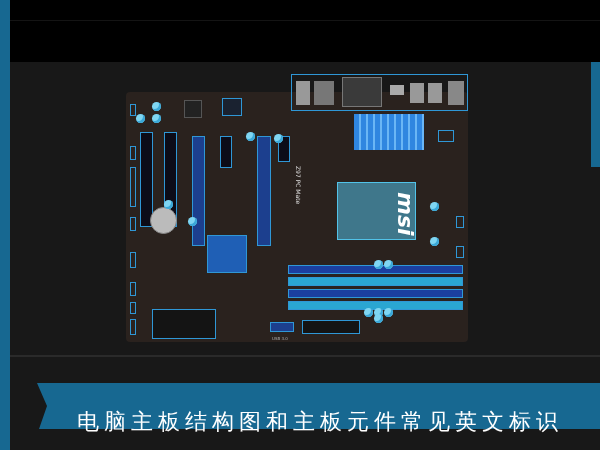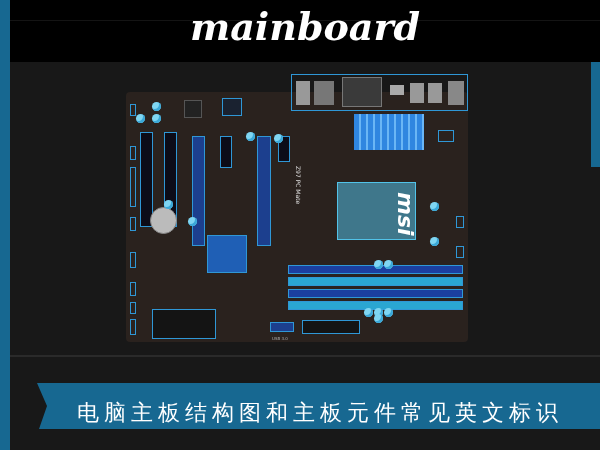--- a/index.html
+++ b/index.html
@@ -5,41 +5,40 @@
   html,body{margin:0;padding:0;}
   body{width:600px;height:450px;background:#181818;position:relative;overflow:hidden;font-family:"DejaVu Sans",sans-serif;}
   .leftbar{position:absolute;left:0;top:0;width:10px;height:450px;background:#176891;}
   .header{position:absolute;left:10px;top:0;width:590px;height:62px;background:#000;}
   .header .hline{position:absolute;left:0;top:20px;width:100%;height:1px;background:#141414;}
   .title{position:absolute;left:0;width:100%;top:4px;text-align:center;color:#fff;font-family:"DejaVu Serif",serif;font-style:italic;font-weight:bold;font-size:38px;letter-spacing:0px;}
   .rightbar{position:absolute;left:591px;top:62px;width:9px;height:105px;background:#176891;}
   .divider{position:absolute;left:10px;top:355px;width:590px;height:2px;background:#2a2a2a;}
   .banner{position:absolute;left:37px;top:383px;width:563px;height:46px;}
   .banner svg{position:absolute;left:0;top:0;}
-  .banner-text{position:absolute;left:40px;top:7px;height:46px;line-height:46px;color:#fff;font-size:22px;letter-spacing:5px;white-space:nowrap;}
+  .banner-text{position:absolute;left:40px;top:16px;height:46px;line-height:46px;color:#fff;font-size:22px;letter-spacing:5px;white-space:nowrap;}
   .board{position:absolute;left:126px;top:92px;width:342px;height:250px;background:#2a221e;border-radius:4px;overflow:hidden;}
   .hl{position:absolute;border:1.5px solid #2f97d6;box-sizing:border-box;}
   .slot{background:#0c0c18;}
   .slotb{background:#1c3f8e;}
   .dimm1{background:#1b3fa0;}
   .dimm2{background:#2aa6d2;}
   .cap{position:absolute;width:9px;height:9px;border-radius:50%;background:#7fd6f2;box-shadow:inset -2px -2px 0 #3aa8d8;}
   .chip{position:absolute;background:#222;border:1px solid #555;}
   .io{position:absolute;left:291px;top:74px;width:177px;height:37px;border:1.5px solid #2f97d6;box-sizing:border-box;}
   .port{position:absolute;background:#888;}
   .heatsink{position:absolute;background:#3b8fe6;}
 </style>
 </head>
 <body>
 
 <div class="leftbar"></div>
 
 <div class="header">
   <div class="hline"></div>
-  <div class="title">mainboard</div>
 </div>
 
 <div class="rightbar"></div>
 
 <div class="board">
 
   <div class="hl slot" style="left:14px;top:40px;width:13px;height:95px;"></div>
   <div class="hl slot" style="left:38px;top:40px;width:13px;height:95px;"></div>
   <div class="hl slotb" style="left:66px;top:44px;width:13px;height:110px;"></div>
   <div class="hl slot" style="left:94px;top:44px;width:12px;height:32px;"></div>

